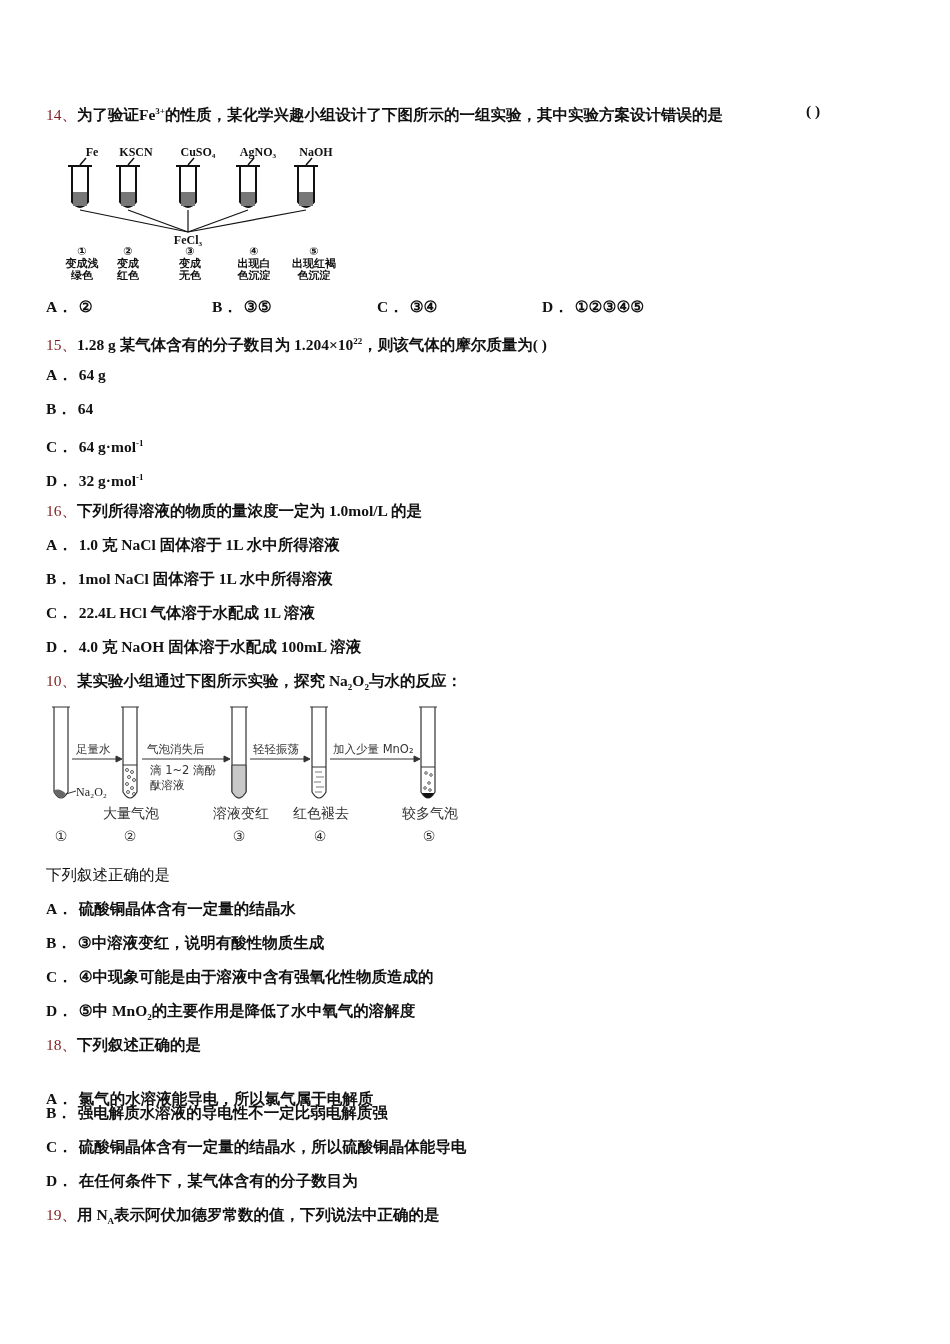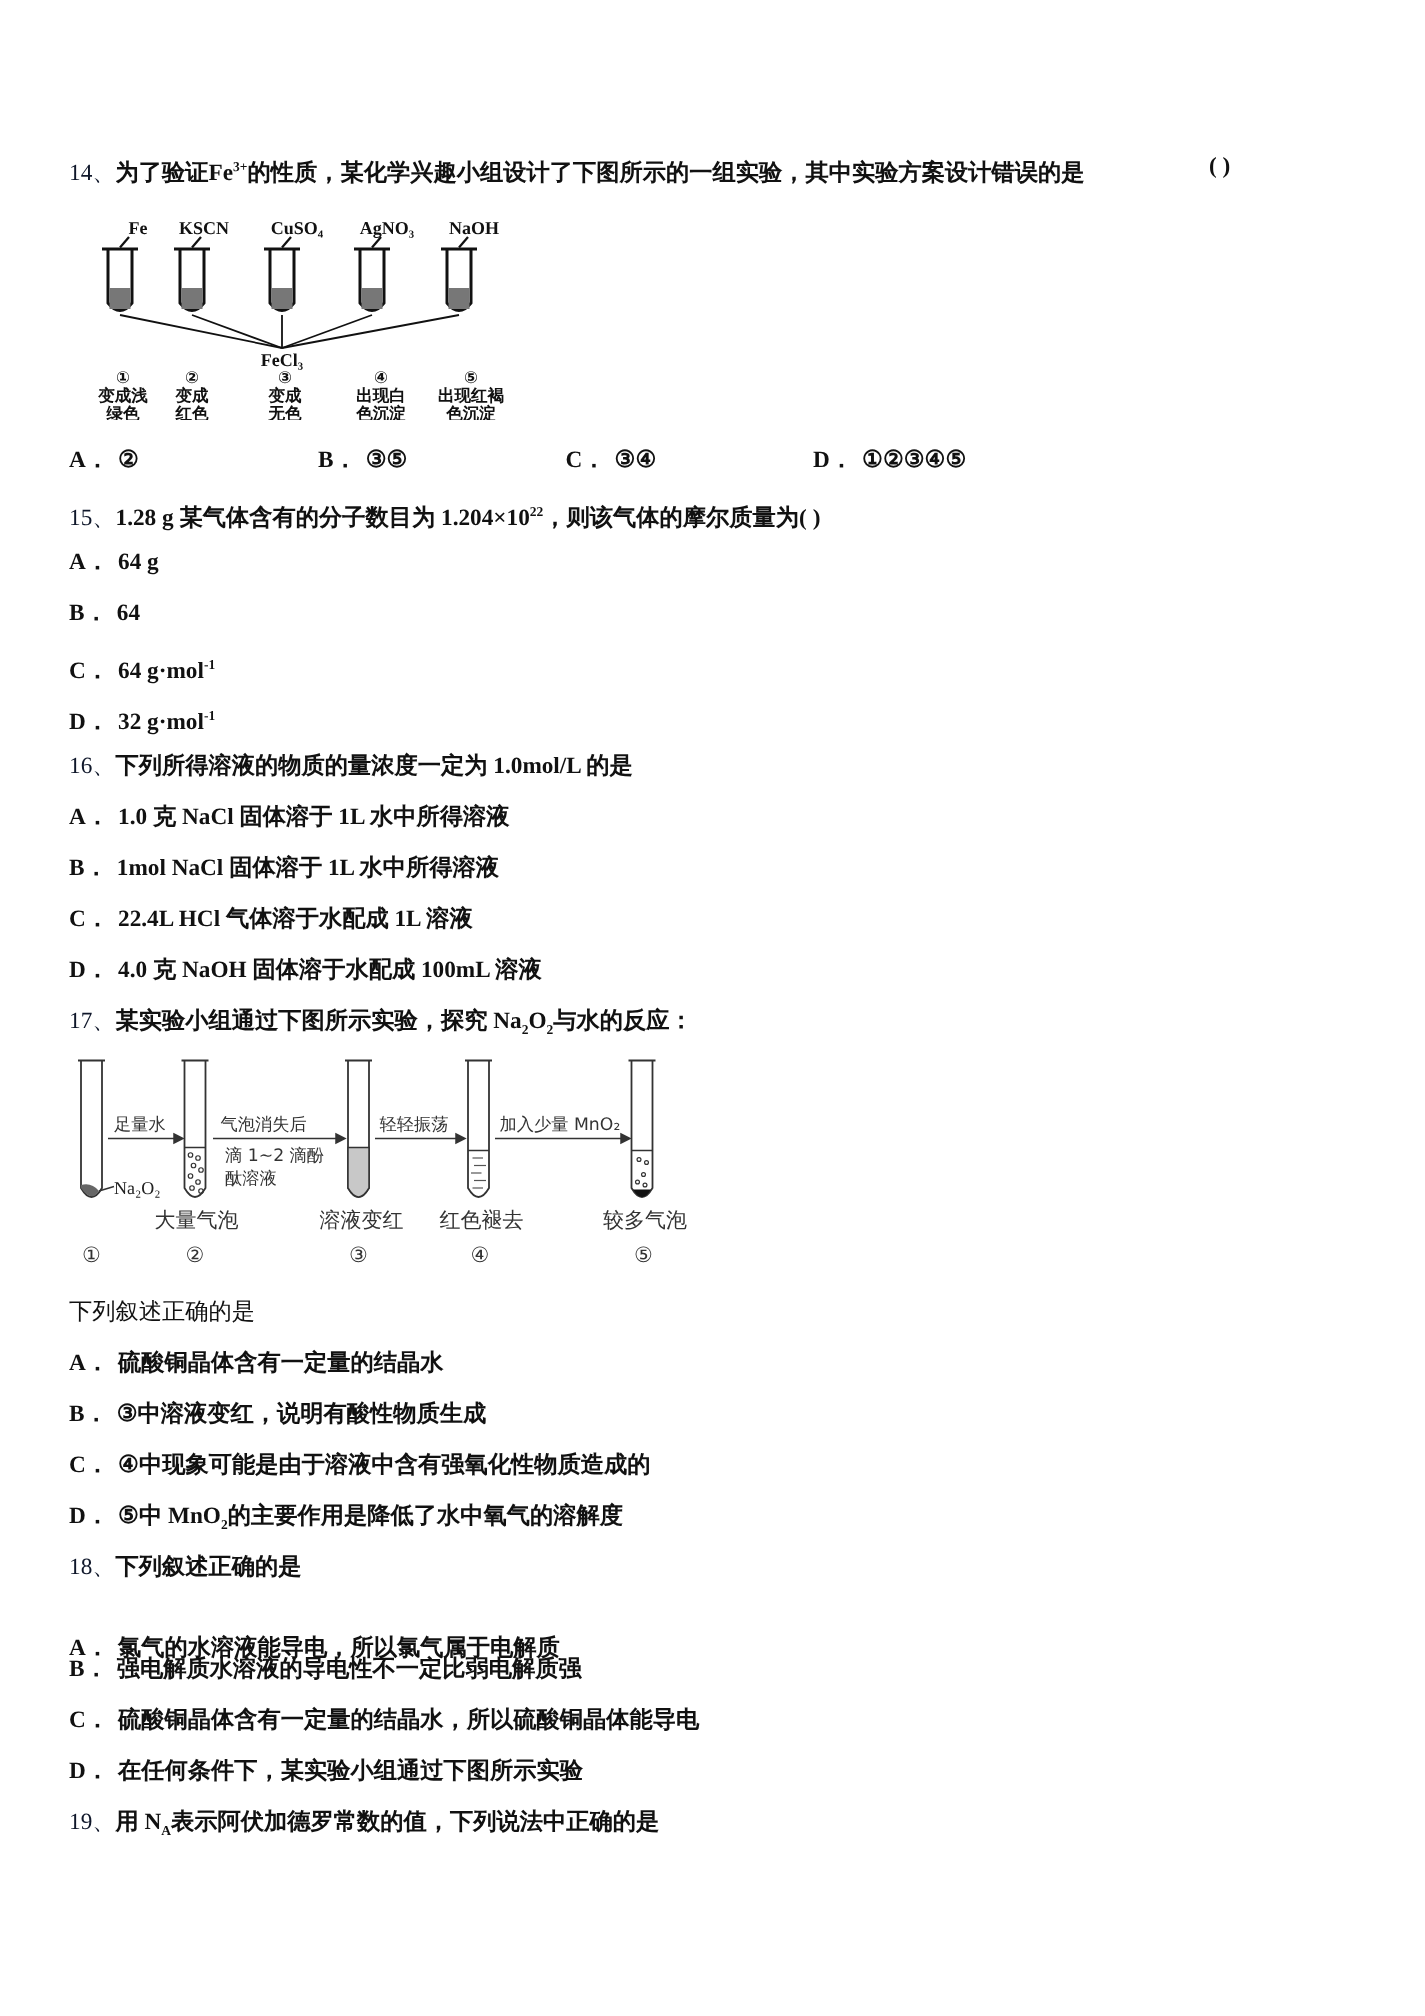--- a/index.html
+++ b/index.html
@@ -1,19 +1,19 @@
 <!DOCTYPE html>
 <html><head>
 <meta charset="utf-8">
 <style>
   html, body { margin: 0; padding: 0; background: #ffffff; }
   body { width: 950px; height: 1344px; position: relative; overflow: hidden;
          font-family: "Liberation Serif", "DejaVu Serif", serif; color: #111; }
   .line { position: absolute; left: 46px; font-size: 15.5px; line-height: 20px; white-space: nowrap; font-weight: bold; }
-  .qnum { font-weight: normal; color: #0f172a; }
+  .qnum { font-weight: normal; color: #7f1d1d; }
   .opt-label { font-weight: bold; margin-right: 6px; }
   sup, sub { font-size: 9px; }
   .fig { position: absolute; }
 </style>
 </head>
 <body>
 
 <div class="line" style="top:101px;">
   <span class="qnum">14、</span><span>为了验证Fe</span><sup>3+</sup><span>的性质，某化学兴趣小组设计了下图所示的一组实验，其中实验方案设计错误的是</span>
 </div>
@@ -100,21 +100,21 @@
 
 <div class="line" style="top:501px;">
   <span class="qnum">16、</span><span>下列所得溶液的物质的量浓度一定为 1.0mol/L 的是</span>
 </div>
 <div class="line" style="top:535px;"><span class="opt-label">A．</span><span>1.0 克 NaCl 固体溶于 1L 水中所得溶液</span></div>
 <div class="line" style="top:569px;"><span class="opt-label">B．</span><span>1mol NaCl 固体溶于 1L 水中所得溶液</span></div>
 <div class="line" style="top:603px;"><span class="opt-label">C．</span><span>22.4L HCl 气体溶于水配成 1L 溶液</span></div>
 <div class="line" style="top:637px;"><span class="opt-label">D．</span><span>4.0 克 NaOH 固体溶于水配成 100mL 溶液</span></div>
 
 <div class="line" style="top:671px;">
-  <span class="qnum">17、</span><span>某实验小组通过下图所示实验，探究 Na</span><sub>2</sub><span>O</span><sub>2</sub><span>与水的反应：</span>
+  <span class="qnum">10、</span><span>某实验小组通过下图所示实验，探究 Na</span><sub>2</sub><span>O</span><sub>2</sub><span>与水的反应：</span>
 </div>
 
 <svg class="fig" style="left:46px; top:704px;" width="430" height="142" viewBox="0 0 430 142">
   <g stroke="#333" stroke-width="1.2" fill="none">
 
     <path d="M6 3 H24 M8 3 V88 Q15 100 22 88 V3"></path>
 
     <path d="M75 3 H93 M77 3 V88 Q84 100 91 88 V3"></path>
 
     <path d="M184 3 H202 M186 3 V88 Q193 100 200 88 V3"></path>
@@ -199,17 +199,17 @@
 <div class="line" style="top:933px;"><span class="opt-label">B．</span><span>③中溶液变红，说明有酸性物质生成</span></div>
 <div class="line" style="top:967px;"><span class="opt-label">C．</span><span>④中现象可能是由于溶液中含有强氧化性物质造成的</span></div>
 <div class="line" style="top:1001px;"><span class="opt-label">D．</span><span>⑤中 MnO</span><sub>2</sub><span>的主要作用是降低了水中氧气的溶解度</span></div>
 
 <div class="line" style="top:1035px;">
   <span class="qnum">18、</span><span>下列叙述正确的是</span>
 </div>
 <div class="line" style="top:1069px;margin-top:20px;"><span class="opt-label">A．</span><span>氯气的水溶液能导电，所以氯气属于电解质</span></div>
 <div class="line" style="top:1103px;"><span class="opt-label">B．</span><span>强电解质水溶液的导电性不一定比弱电解质强</span></div>
 <div class="line" style="top:1137px;"><span class="opt-label">C．</span><span>硫酸铜晶体含有一定量的结晶水，所以硫酸铜晶体能导电</span></div>
-<div class="line" style="top:1171px;"><span class="opt-label">D．</span><span>在任何条件下，某实验小组通过下图所示实验</span></div>
+<div class="line" style="top:1171px;"><span class="opt-label">D．</span><span>在任何条件下，某气体含有的分子数目为</span></div>
 
 <div class="line" style="top:1205px;">
   <span class="qnum">19、</span><span>用 N</span><sub>A</sub><span>表示阿伏加德罗常数的值，下列说法中正确的是</span>
 </div>
 
 </body></html>

